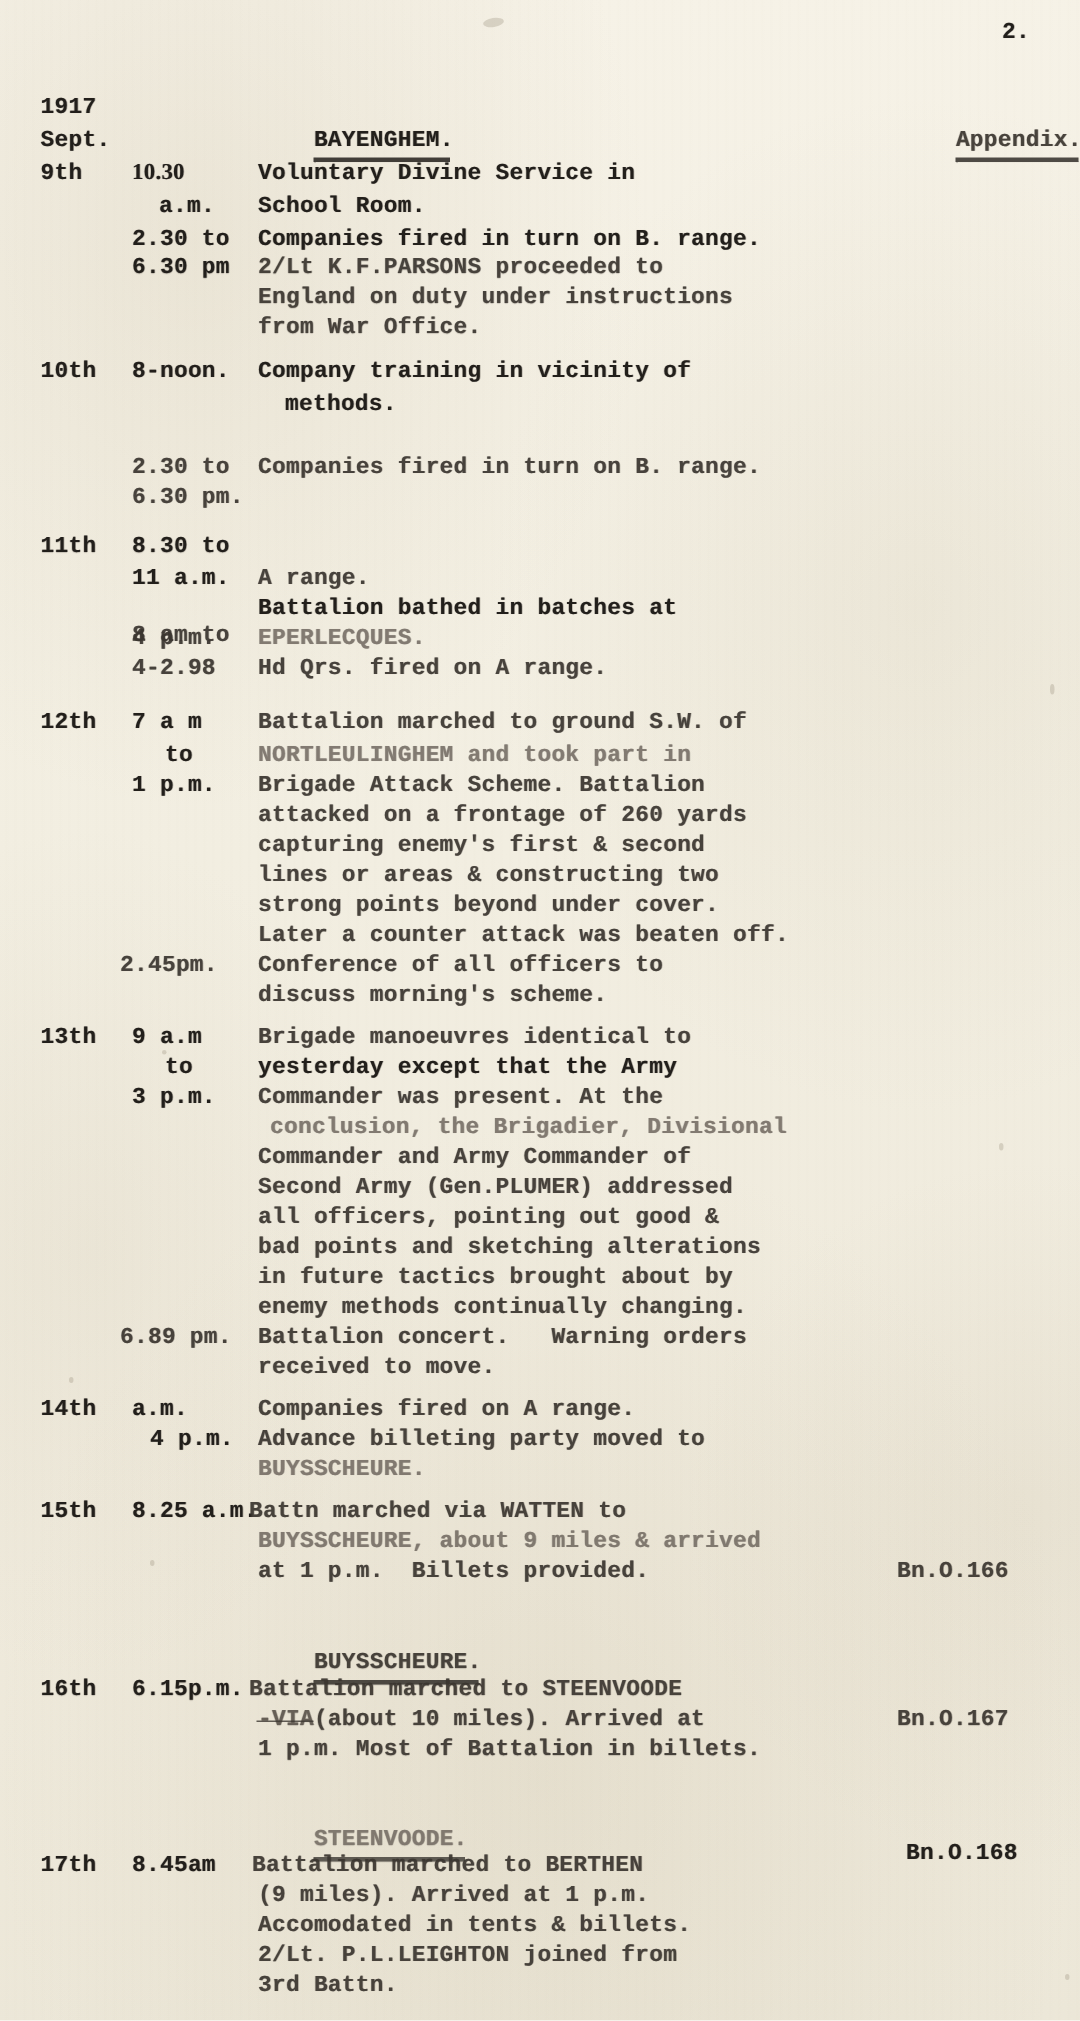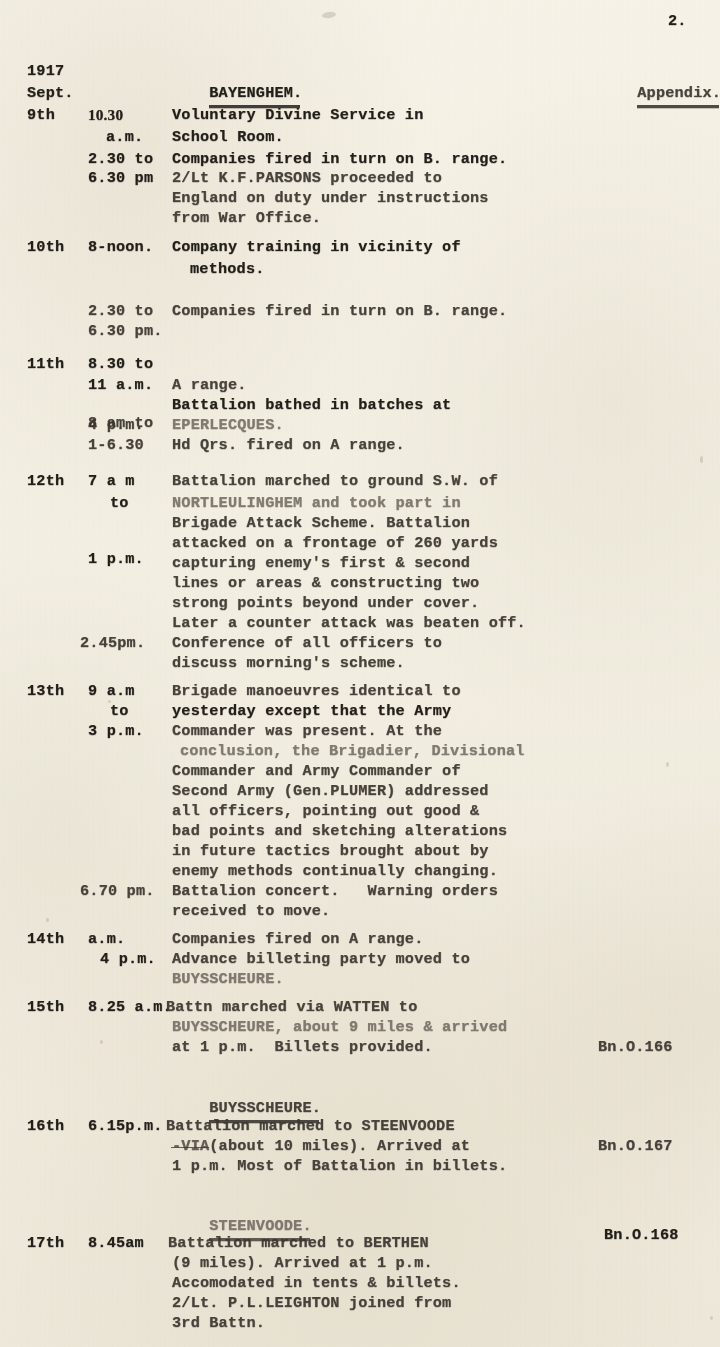--- a/index.html
+++ b/index.html
@@ -173,31 +173,31 @@
 
   <div class="tw col-time ink-strong" style="top:374px;">11 a.m.</div>
   <div class="tw col-body ink-mid" style="top:374px;">A range.</div>
 
   <div class="tw col-time ink-mid" style="top:412px;">8 am to</div>
   <div class="tw col-body ink-strong" style="top:394px;">Battalion bathed in batches at</div>
 
   <div class="tw col-time ink-mid" style="top:414px;">4 p.m.</div>
   <div class="tw col-body ink-light" style="top:414px;">EPERLECQUES.</div>
 
-  <div class="tw col-time ink-mid" style="top:434px;">1-6.30</div>
+  <div class="tw col-time ink-mid" style="top:434px;">4-2.98</div>
   <div class="tw col-body ink-mid" style="top:434px;">Hd Qrs. fired on A range.</div>
 
   <div class="tw col-day ink-strong" style="top:470px;">12th</div>
   <div class="tw col-time ink-strong" style="top:470px;">7 a m</div>
   <div class="tw col-body ink-mid" style="top:470px;">Battalion marched to ground S.W. of</div>
 
   <div class="tw ink-strong" style="left:110px; top:492px;">to</div>
   <div class="tw col-body ink-light" style="top:492px;">NORTLEULINGHEM and took part in</div>
 
-  <div class="tw col-time ink-strong" style="top:512px;margin-top:36px;">1 p.m.</div>
+  <div class="tw col-time ink-strong" style="top:512px;">1 p.m.</div>
   <div class="tw col-body ink-mid" style="top:512px;">Brigade Attack Scheme. Battalion</div>
 
   <div class="tw col-body ink-mid" style="top:532px;">attacked on a frontage of 260 yards</div>
   <div class="tw col-body ink-mid" style="top:552px;">capturing enemy's first &amp; second</div>
   <div class="tw col-body ink-mid" style="top:572px;">lines or areas &amp; constructing two</div>
   <div class="tw col-body ink-mid" style="top:592px;">strong points beyond under cover.</div>
   <div class="tw col-body ink-mid" style="top:612px;">Later a counter attack was beaten off.</div>
 
   <div class="tw col-time ink-mid" style="top:632px; left:80px;">2.45pm.</div>
   <div class="tw col-body ink-mid" style="top:632px;">Conference of all officers to</div>
@@ -215,21 +215,21 @@
   <div class="tw col-body ink-mid" style="top:720px;">Commander was present. At the</div>
 
   <div class="tw ink-light" style="left:180px; top:740px;">conclusion, the Brigadier, Divisional</div>
   <div class="tw col-body ink-mid" style="top:760px;">Commander and Army Commander of</div>
   <div class="tw col-body ink-mid" style="top:780px;">Second Army (Gen.PLUMER) addressed</div>
   <div class="tw col-body ink-mid" style="top:800px;">all officers, pointing out good &amp;</div>
   <div class="tw col-body ink-mid" style="top:820px;">bad points and sketching alterations</div>
   <div class="tw col-body ink-mid" style="top:840px;">in future tactics brought about by</div>
   <div class="tw col-body ink-mid" style="top:860px;">enemy methods continually changing.</div>
 
-  <div class="tw col-time ink-mid" style="top:880px; left:80px;">6.70 pm.</div>
+  <div class="tw col-time ink-mid" style="top:880px; left:80px;">6.89 pm.</div>
   <div class="tw col-body ink-mid" style="top:880px;">Battalion concert.   Warning orders</div>
 
   <div class="tw col-body ink-mid" style="top:900px;">received to move.</div>
 
   <div class="tw col-day ink-strong" style="top:928px;">14th</div>
   <div class="tw col-time ink-strong" style="top:928px;">a.m.</div>
   <div class="tw col-body ink-mid" style="top:928px;">Companies fired on A range.</div>
 
   <div class="tw col-time ink-strong" style="top:948px; left:100px;">4 p.m.</div>
   <div class="tw col-body ink-mid" style="top:948px;">Advance billeting party moved to</div>

